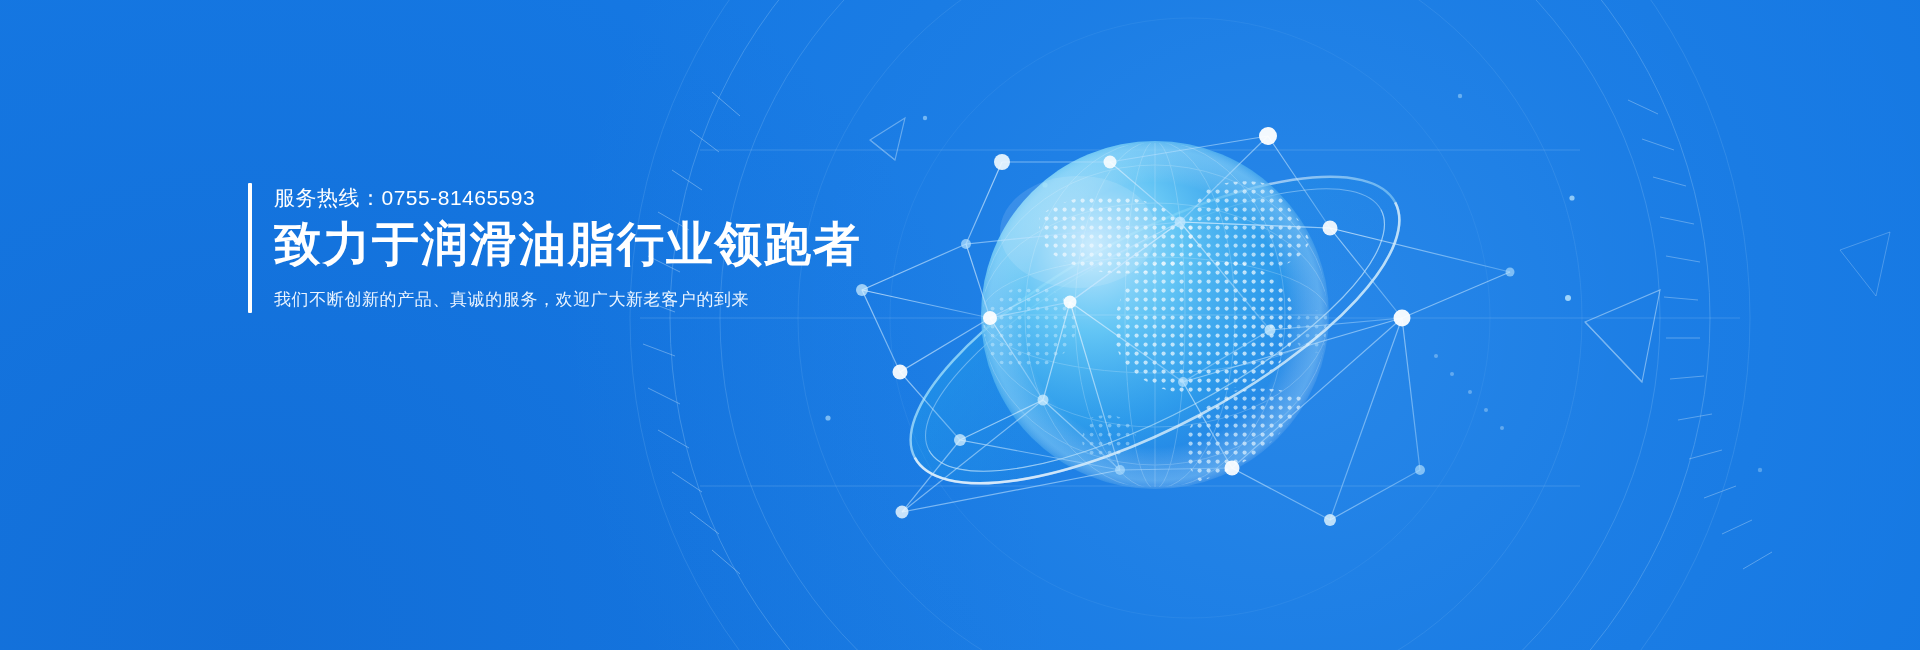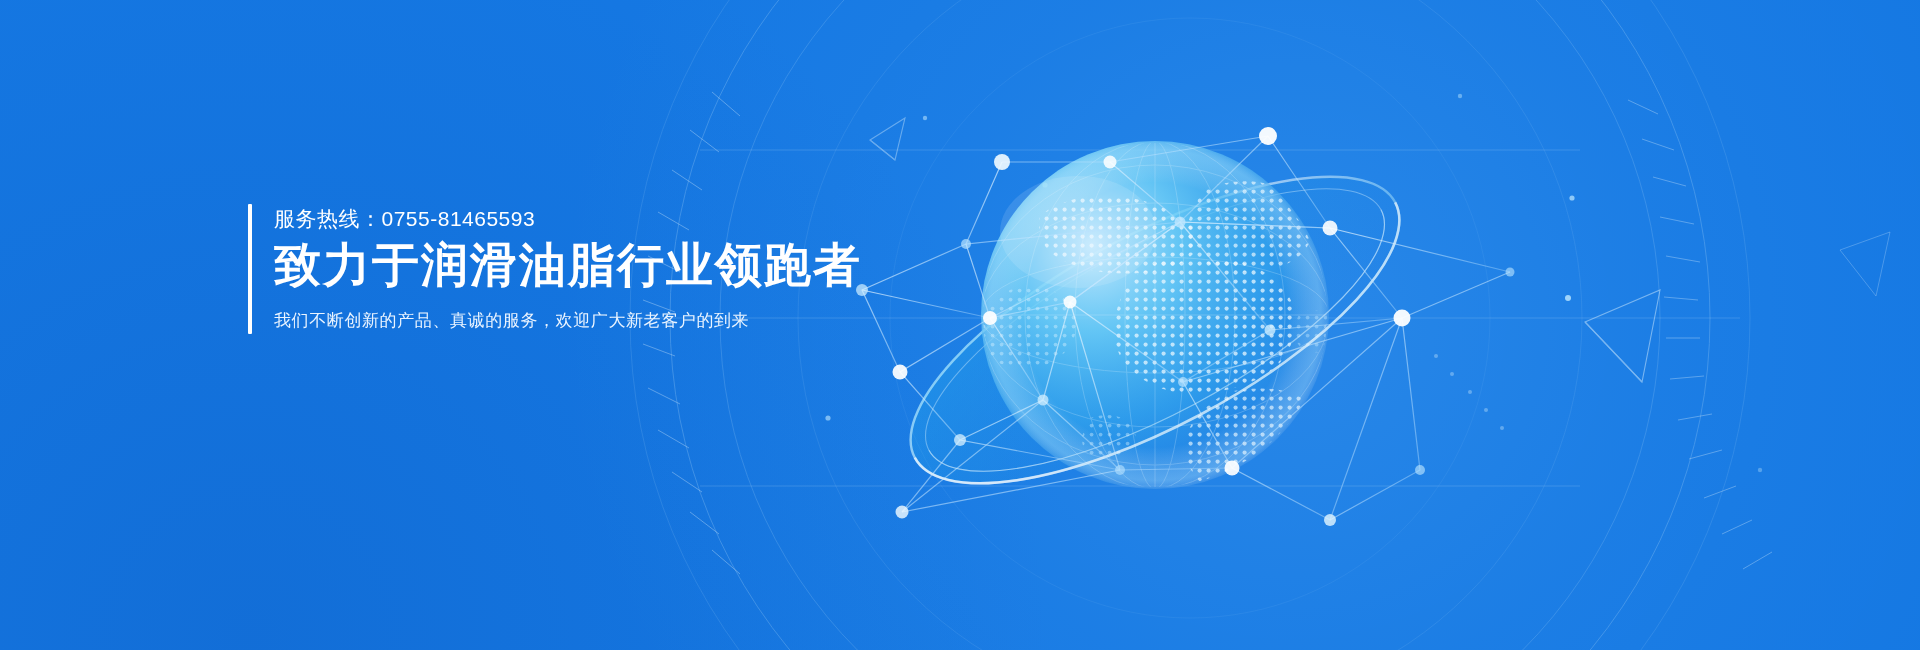--- a/index.html
+++ b/index.html
@@ -18,21 +18,21 @@
     position:absolute;inset:0;
     background:
       radial-gradient(circle at 1290px 320px, rgba(120,200,255,.20) 0%, rgba(120,200,255,.07) 28%, rgba(21,120,227,0) 55%),
       radial-gradient(circle at 250px 640px, rgba(10,80,180,.25) 0%, rgba(10,80,180,0) 45%);
     pointer-events:none;
   }
   .art{position:absolute;top:0;left:0;width:1920px;height:650px;pointer-events:none;}
 
   
   .text-block{
-    position:absolute;left:248px;top:204px;
+    position:absolute;left:248px;top:183px;
     display:flex;align-items:stretch;
   }
   .accent-bar{
     width:4px;background:#ffffff;border-radius:1px;
     margin-right:22px;align-self:stretch;
   }
   .copy{display:flex;flex-direction:column;justify-content:center;}
   .hotline{
     color:#ffffff;font-size:21px;letter-spacing:.5px;
     line-height:30px;font-weight:400;white-space:nowrap;

